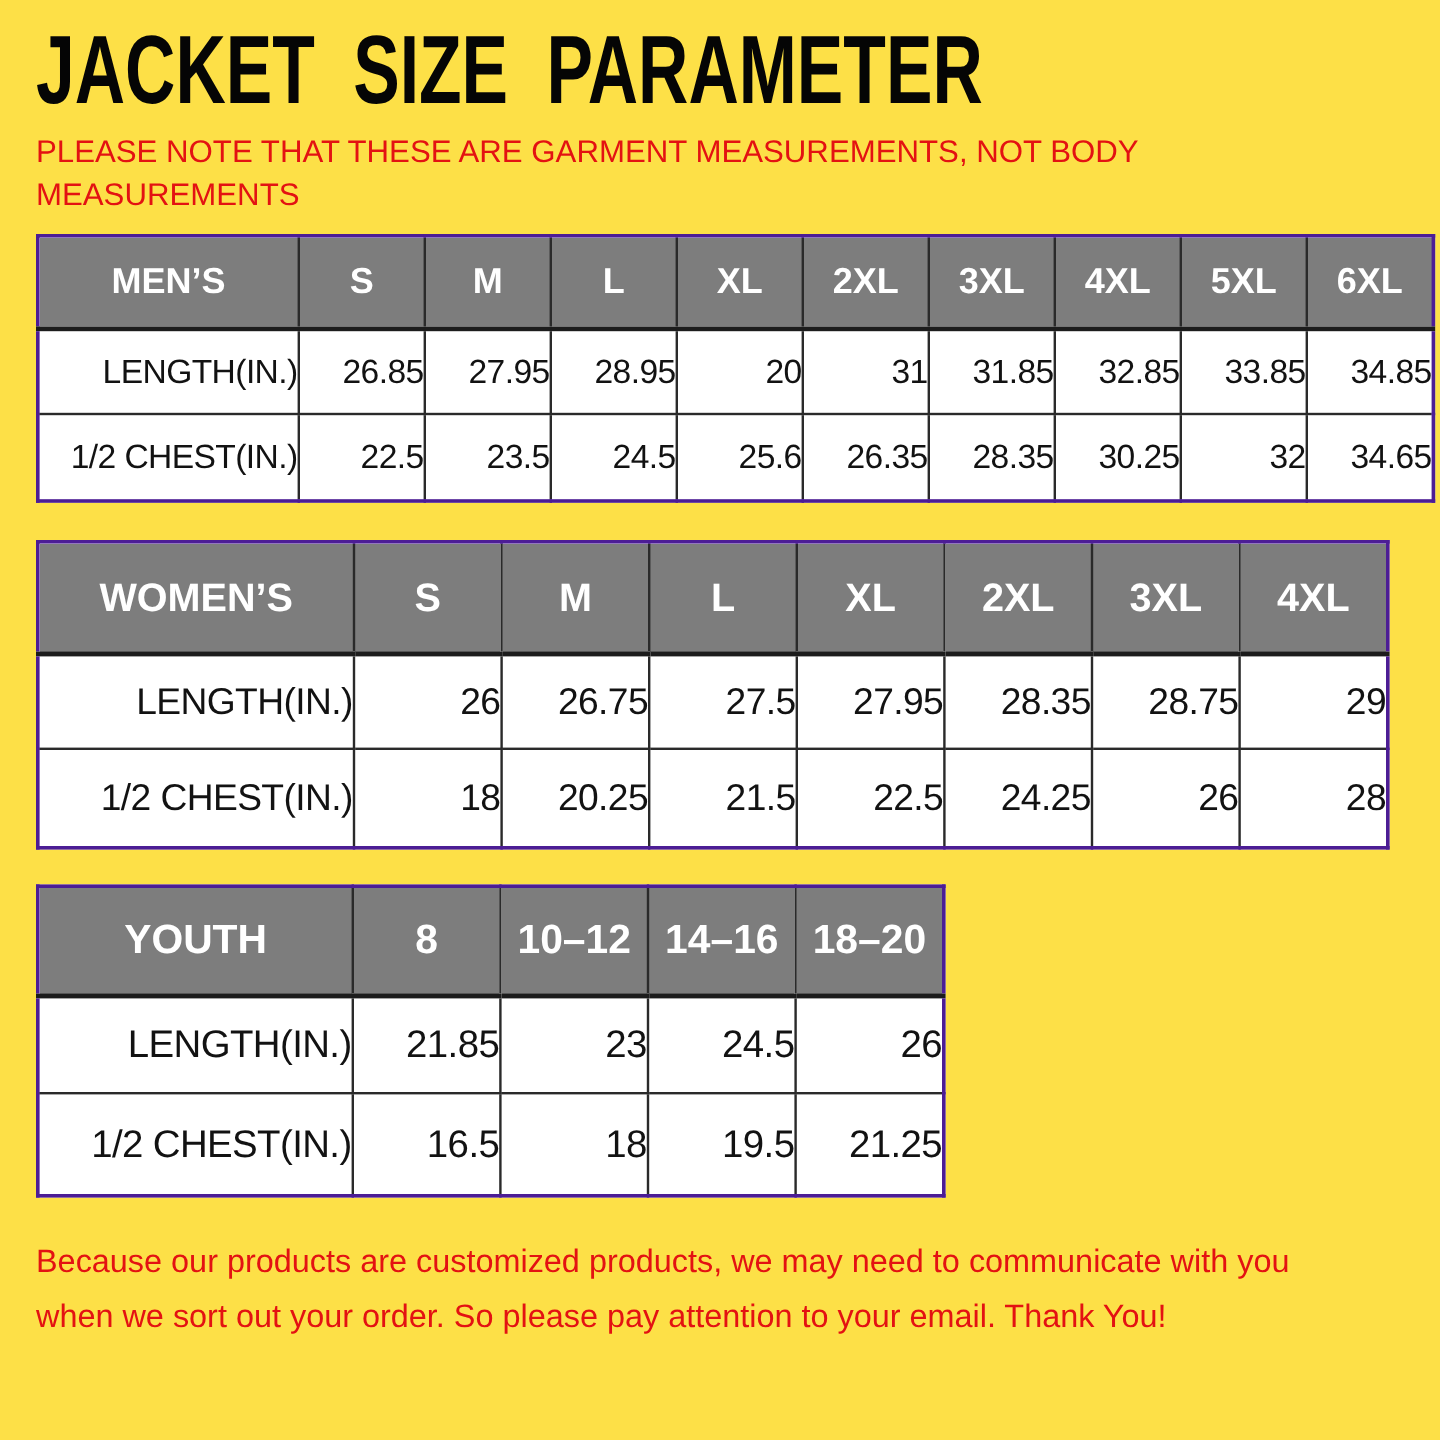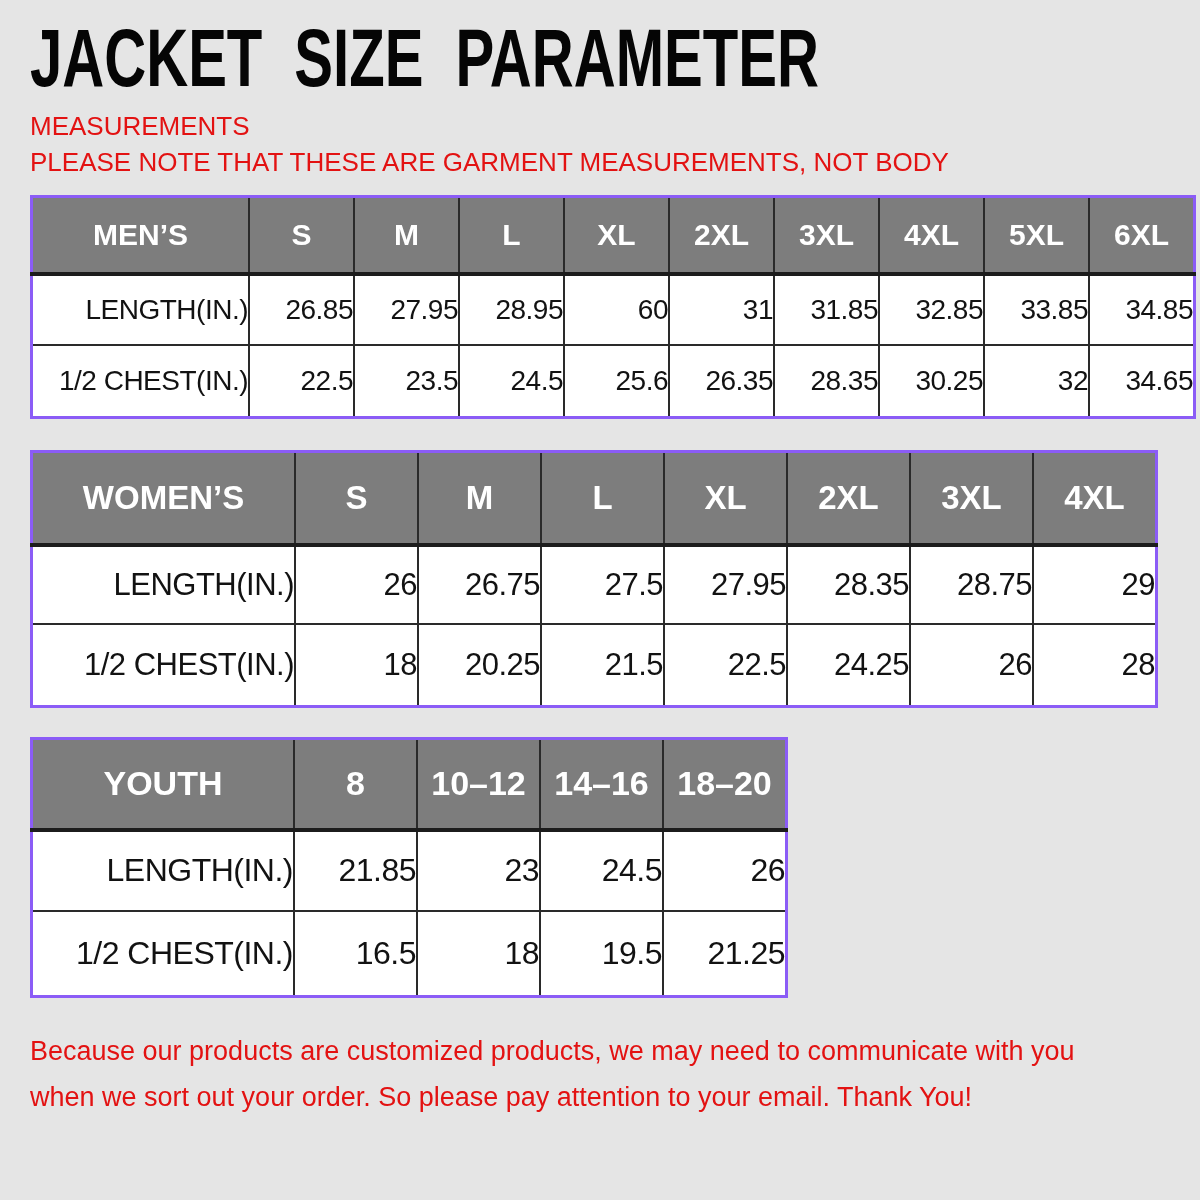--- a/index.html
+++ b/index.html
@@ -1,36 +1,36 @@
 <!DOCTYPE html>
 <html><head>
 <meta charset="utf-8">
 <style>
   html,body{margin:0;padding:0;background:#ffffff;}
   #stage{
-    position:relative;width:1200px;height:1200px;background:#e5e5e5;overflow:hidden;
+    position:relative;width:1200px;height:1200px;background:#fde047;overflow:hidden;
     font-family:"Liberation Sans", sans-serif;color:#111;
   }
   
   .page-title{
     position:absolute;left:30px;top:18px;
     font-size:88px;font-weight:bold;line-height:1;color:#050505;
     white-space:nowrap;letter-spacing:0px;word-spacing:24px;
     transform:scale(0.66,0.92);transform-origin:0 0;
   }
   
   .note{
     position:absolute;left:30px;top:108px;
     font-size:26px;line-height:36px;color:#e31212;font-weight:normal;
   }
   .note span{display:block;}
   
   table.size-tbl{
     position:absolute;border-collapse:collapse;table-layout:fixed;
-    background:#fff;border:3px solid #8b5cf6;
+    background:#fff;border:3px solid #4c1d95;
   }
   table.size-tbl th, table.size-tbl td{
     border:2px solid #2a2a2a;text-align:center;vertical-align:middle;padding:0;
     overflow:hidden;white-space:nowrap;
   }
   table.size-tbl th{
     background:#7d7d7d;color:#ffffff;font-weight:bold;
     border-bottom:4px solid #1c1c1c;
   }
   table.size-tbl td{color:#121212;letter-spacing:-0.5px;text-align:right;}
@@ -74,22 +74,22 @@
   }
 </style>
 </head>
 <body>
 
 <div id="stage">
 
   <div class="page-title">JACKET SIZE PARAMETER</div>
 
   <div class="note">
+    <span>PLEASE NOTE THAT THESE ARE GARMENT MEASUREMENTS, NOT BODY</span>
     <span>MEASUREMENTS</span>
-    <span>PLEASE NOTE THAT THESE ARE GARMENT MEASUREMENTS, NOT BODY</span>
   </div>
 
   <table class="size-tbl t-men">
     <thead>
         <tr>
           <th>MEN’S</th>
           <th>S</th>
           <th>M</th>
           <th>L</th>
           <th>XL</th>
@@ -99,21 +99,21 @@
           <th>5XL</th>
           <th>6XL</th>
         </tr>
       </thead>
     <tbody>
         <tr>
           <td class="rowlabel">LENGTH(IN.)</td>
           <td>26.85</td>
           <td>27.95</td>
           <td>28.95</td>
-          <td>60</td>
+          <td>20</td>
           <td>31</td>
           <td>31.85</td>
           <td>32.85</td>
           <td>33.85</td>
           <td>34.85</td>
         </tr>
         <tr>
           <td class="rowlabel">1/2 CHEST(IN.)</td>
           <td>22.5</td>
           <td>23.5</td>

